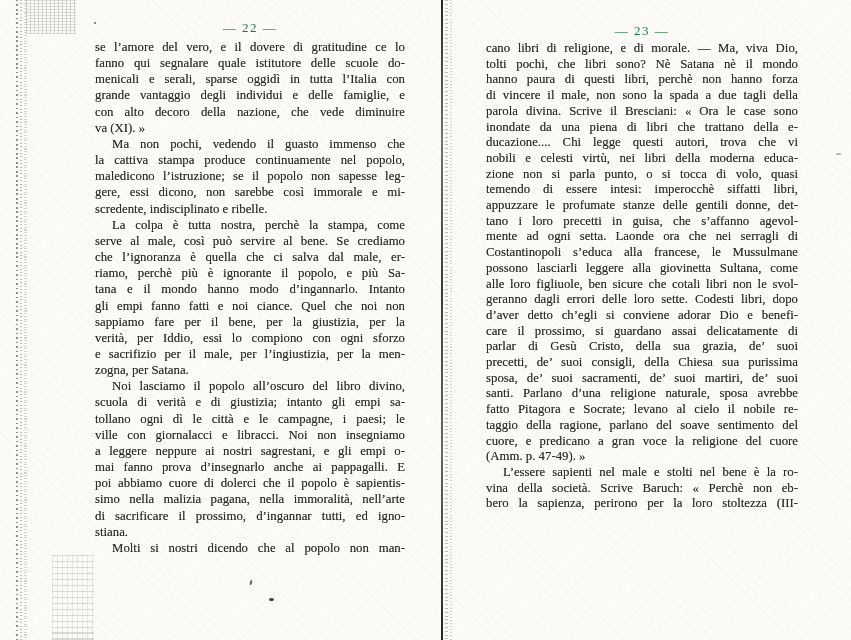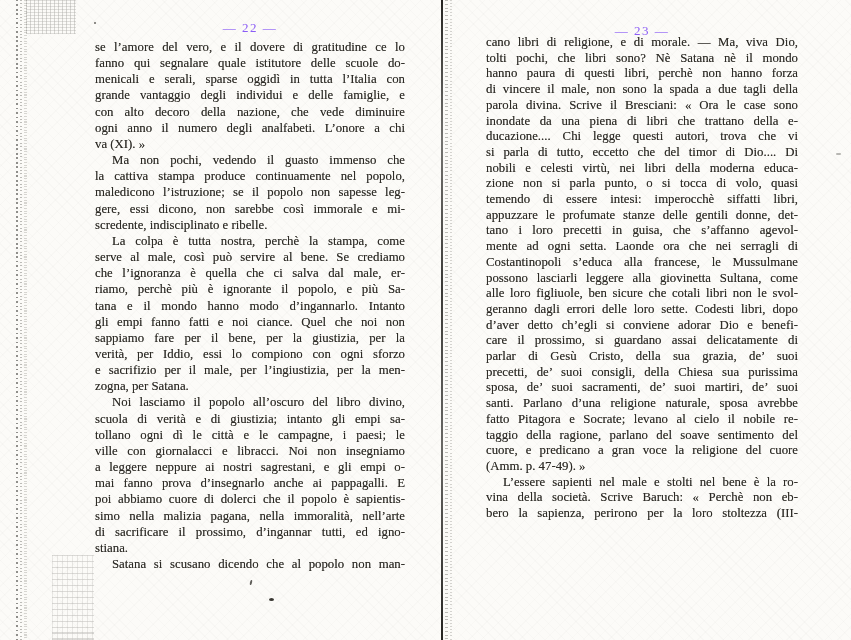--- a/index.html
+++ b/index.html
@@ -69,33 +69,33 @@
     background-repeat: no-repeat;
     opacity: .8;
     z-index: 2;
   }
   
   .page-header {
     position: absolute;
     text-align: center;
     font-size: 13px;
     letter-spacing: 1.5px;
-    color: #8b5cf6;
+    color: #15803d;
     z-index: 5;
   }
   .page-header.left  { left: 95px;  top: 20px; width: 310px; }
   .page-header.right { left: 486px; top: 23px; width: 312px; }
   .lines {
     position: absolute;
     font-size: 12.8px;
     z-index: 5;
     text-shadow: 0 0 .35px rgba(46,44,39,.55);
   }
   .lines.left  { left: 95px;  top: 39px; width: 310px; line-height: 16.15px; }
-  .lines.right { left: 486px; top: 35px; width: 312px; line-height: 15.7px; }
+  .lines.right { left: 486px; top: 41px; width: 312px; line-height: 15.7px; }
   .line {
     text-align: justify;
     text-align-last: justify;
   }
   .line.para-end { text-align-last: auto; }
   .line.indent { text-indent: 17px; }
   
   .speck { position: absolute; background: #3a3833; border-radius: 50%; z-index: 4; }
   .speck.s1 { left: 269px; top: 598px; width: 5px; height: 3px; }
   .speck.s2 { left: 250px; top: 580px; width: 2px; height: 5px; transform: rotate(14deg); border-radius: 40%; opacity:.8; }
@@ -113,21 +113,20 @@
   <div class="gutter-line"></div>
   <div class="gutter-noise"></div>
 
   <div class="page-header left">— 22 —</div>
   <div class="lines left">
       <div class="line" style="">se l’amore del vero, e il dovere di gratitudine ce lo</div>
       <div class="line" style="">fanno qui segnalare quale istitutore delle scuole do-</div>
       <div class="line" style="">menicali e serali, sparse oggidì in tutta l’Italia con</div>
       <div class="line" style="">grande vantaggio degli individui e delle famiglie, e</div>
       <div class="line" style="">con alto decoro della nazione, che vede diminuire</div>
-      <div class="line" style="">ogni anno il numero degli analfabeti. L’onore a chi</div>
       <div class="line para-end" style="">va (XI). »</div>
       <div class="line indent" style="">Ma non pochi, vedendo il guasto immenso che</div>
       <div class="line" style="">la cattiva stampa produce continuamente nel popolo,</div>
       <div class="line" style="">maledicono l’istruzione; se il popolo non sapesse leg-</div>
       <div class="line" style="">gere, essi dicono, non sarebbe così immorale e mi-</div>
       <div class="line para-end" style="">scredente, indisciplinato e ribelle.</div>
       <div class="line indent" style="">La colpa è tutta nostra, perchè la stampa, come</div>
       <div class="line" style="">serve al male, così può servire al bene. Se crediamo</div>
       <div class="line" style="">che l’ignoranza è quella che ci salva dal male, er-</div>
       <div class="line" style="">riamo, perchè più è ignorante il popolo, e più Sa-</div>
@@ -140,33 +139,32 @@
       <div class="line indent" style="">Noi lasciamo il popolo all’oscuro del libro divino,</div>
       <div class="line" style="">scuola di verità e di giustizia; intanto gli empi sa-</div>
       <div class="line" style="">tollano ogni dì le città e le campagne, i paesi; le</div>
       <div class="line" style="">ville con giornalacci e libracci. Noi non insegniamo</div>
       <div class="line" style="">a leggere neppure ai nostri sagrestani, e gli empi o-</div>
       <div class="line" style="">mai fanno prova d’insegnarlo anche ai pappagalli. E</div>
       <div class="line" style="">poi abbiamo cuore di dolerci che il popolo è sapientis-</div>
       <div class="line" style="">simo nella malizia pagana, nella immoralità, nell’arte</div>
       <div class="line" style="">di sacrificare il prossimo, d’ingannar tutti, ed igno-</div>
       <div class="line para-end" style="">stiana.</div>
-      <div class="line indent" style="">Satana si scusano dicendo che al popolo non man-</div>
+      <div class="line indent" style="">Molti si nostri dicendo che al popolo non man-</div>
     </div>
 
   <div class="page-header right">— 23 —</div>
   <div class="lines right">
       <div class="line" style="">cano libri di religione, e di morale. — Ma, viva Dio,</div>
       <div class="line" style="">tolti pochi, che libri sono? Nè Satana nè il mondo</div>
       <div class="line" style="">hanno paura di questi libri, perchè non hanno forza</div>
       <div class="line" style="">di vincere il male, non sono la spada a due tagli della</div>
       <div class="line" style="">parola divina. Scrive il Bresciani: « Ora le case sono</div>
       <div class="line" style="">inondate da una piena di libri che trattano della e-</div>
       <div class="line" style="">ducazione.... Chi legge questi autori, trova che vi</div>
-      <div class="line" style="">si parla di tutto, eccetto che del timor di Dio.... Di</div>
       <div class="line" style="">nobili e celesti virtù, nei libri della moderna educa-</div>
       <div class="line" style="">zione non si parla punto, o si tocca di volo, quasi</div>
       <div class="line" style="">temendo di essere intesi: imperocchè siffatti libri,</div>
       <div class="line" style="">appuzzare le profumate stanze delle gentili donne, det-</div>
       <div class="line" style="">tano i loro precetti in guisa, che s’affanno agevol-</div>
       <div class="line" style="">mente ad ogni setta. Laonde ora che nei serragli di</div>
       <div class="line" style="">Costantinopoli s’educa alla francese, le Mussulmane</div>
       <div class="line" style="">possono lasciarli leggere alla giovinetta Sultana, come</div>
       <div class="line" style="">alle loro figliuole, ben sicure che cotali libri non le svol-</div>
       <div class="line" style="">geranno dagli errori delle loro sette. Codesti libri, dopo</div>

